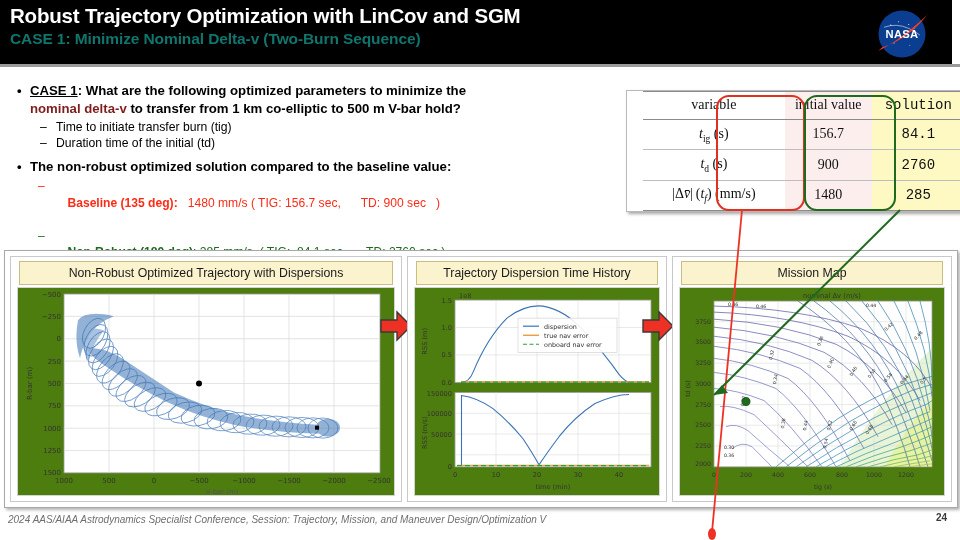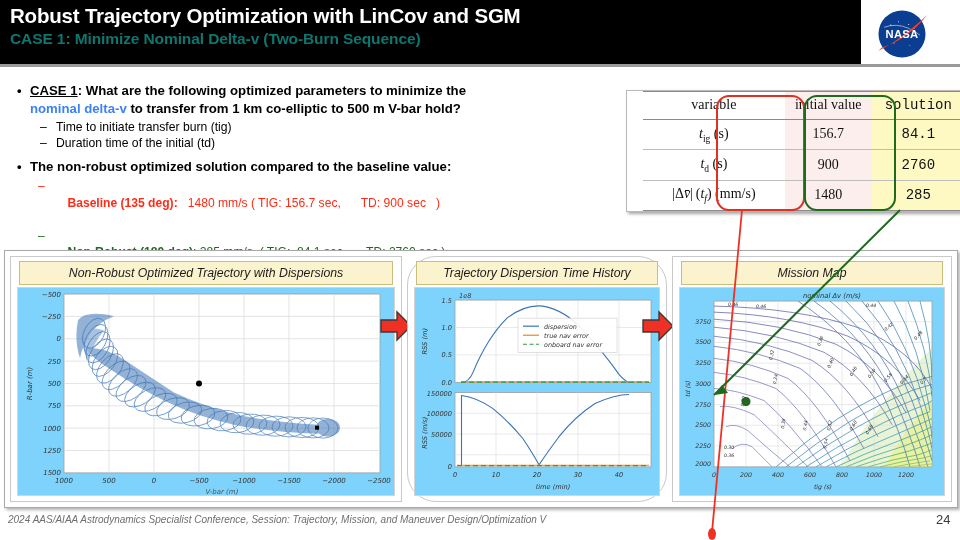--- a/index.html
+++ b/index.html
@@ -1,30 +1,30 @@
 <!DOCTYPE html>
 <html><head>
 <meta charset="utf-8">
 <style>
   html,body{margin:0;padding:0;}
   body{width:960px;height:540px;background:#fff;font-family:"Liberation Sans",sans-serif;overflow:hidden;position:relative;}
 
   
-  .header{position:absolute;left:0;top:0;width:861px;height:66px;background:#000;}
+  .header{position:absolute;left:0;top:0;width:952px;height:66px;background:#000;}
   .hdr-title{position:absolute;left:10px;top:4px;color:#fff;font-size:20.5px;font-weight:bold;letter-spacing:-0.2px;white-space:nowrap;}
   .hdr-sub{position:absolute;left:10px;top:30px;color:#0f766e;font-size:15.5px;font-weight:bold;letter-spacing:-0.1px;white-space:nowrap;}
   .hdr-rule{position:absolute;left:0;top:64px;width:960px;height:3px;background:#9a9a9a;}
   .nasa-logo{position:absolute;left:874px;top:6px;width:56px;height:56px;}
 
   
   .bullets{position:absolute;left:8px;top:82px;width:612px;}
   .b1{position:relative;font-size:13.2px;font-weight:bold;color:#000;line-height:17.5px;padding-left:22px;margin-bottom:2px;}
   .b1 .dot{position:absolute;left:9px;top:0px;font-size:13px;}
   .u{text-decoration:underline;margin-top:32px;}
-  .blue{color:#3b82f6;}
+  .blue{color:#7f1d1d;}
   .sub{position:relative;padding-left:48px;font-size:12.2px;color:#000;line-height:16px;}
   .sub .dash{position:absolute;left:32px;top:0;}
   .b2{position:relative;font-size:13.2px;font-weight:bold;color:#000;line-height:17px;padding-left:22px;margin-top:7px;margin-bottom:3px;}
   .b2 .dot{position:absolute;left:9px;top:0px;font-size:13px;}
   .res{position:relative;padding-left:46px;font-size:12.1px;line-height:16.5px;white-space:pre;}
   .res .dash{position:absolute;left:30px;top:0;}
   .red{color:#FF2B16;}
   .green{color:#1E6B1E;}
   .bold{font-weight:bold;}
 
@@ -41,35 +41,35 @@
   .col-sol{width:29%;}
   .hl-init{background:#fdeeee;}
   .hl-sol{background:#fef9c3;font-family:Liberation Mono, monospace;}
   .sub-s{font-size:9.5px;vertical-align:sub;}
   .ital{font-style:italic;}
   .ovl-red{position:absolute;left:89px;top:4px;width:85px;height:112px;border:2.2px solid #E03020;border-radius:13px;pointer-events:none;}
   .ovl-grn{position:absolute;left:177px;top:4px;width:88px;height:112px;border:2.2px solid #1E6B1E;border-radius:13px;pointer-events:none;}
 
   
   .panels{position:absolute;left:4px;top:250px;width:952px;height:256px;background:#fff;
-          border:1px solid #a8a8a8;box-shadow:2px 2px 3px rgba(0,0,0,.3);font-style:italic;}
+          border:1px solid #a8a8a8;box-shadow:2px 2px 3px rgba(0,0,0,.3);}
   .panel{position:absolute;top:5px;background:#fff;border:1px solid #c9c9c9;}
   .p1{left:5px;width:390px;height:244px;}
-  .p2{left:402px;width:258px;height:244px;border-radius:29px;}
+  .p2{left:402px;width:258px;height:244px;}
   .p3{left:667px;width:278px;height:244px;}
   .p-hdr{position:absolute;left:8px;top:4px;right:8px;height:22px;background:#FBF3CE;border:1px solid #C9BE7E;
          display:flex;align-items:center;justify-content:center;font-size:12.3px;color:#1a1a1a;}
-  .p-body{position:absolute;left:6px;top:30px;right:6px;bottom:5px;border:1px solid #d4d4d4;background:#7dd3fc;overflow:hidden;}
+  .p-body{position:absolute;left:6px;top:30px;right:6px;bottom:5px;border:1px solid #d4d4d4;background:#4d7c0f;overflow:hidden;}
 
   
   .blockarrow{position:absolute;}
 
   
   .footer{position:absolute;left:8px;top:514px;font-size:10px;font-style:italic;color:#6f6f6f;white-space:nowrap;}
-  .pageno{position:absolute;left:936px;top:512px;font-size:13px;color:#3a3a3a;}
+  .pageno{position:absolute;left:936px;top:512px;font-size:10px;color:#3a3a3a;font-weight:bold;}
 
   .connector{position:absolute;left:0;top:0;width:960px;height:540px;pointer-events:none;}
 </style>
 </head>
 <body>
 
 <div class="header">
   <div class="hdr-title">Robust Trajectory Optimization with LinCov and SGM</div>
   <div class="hdr-sub">CASE 1:  Minimize Nominal Delta-v (Two-Burn Sequence)</div>
   <svg class="nasa-logo" viewBox="0 0 100 100">

